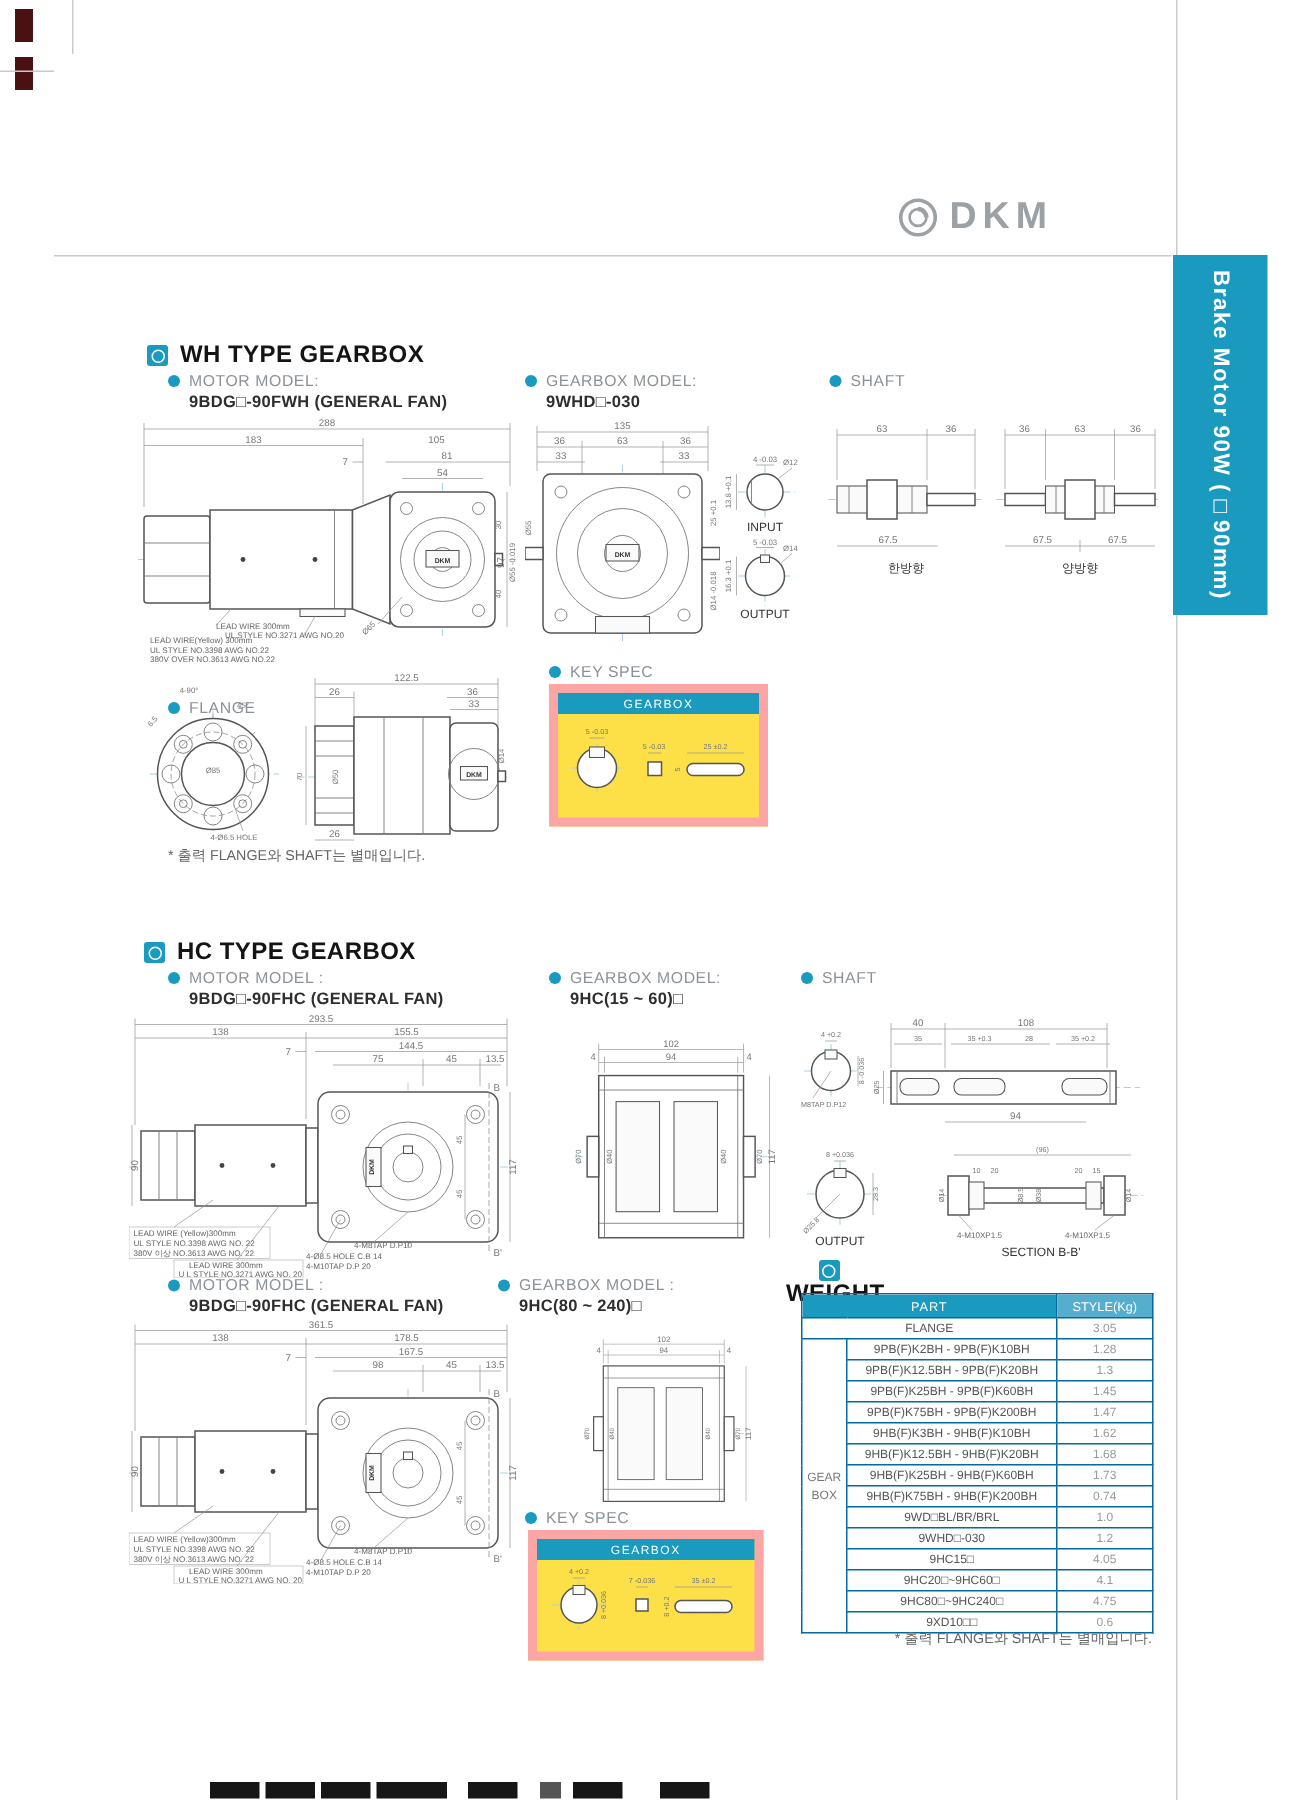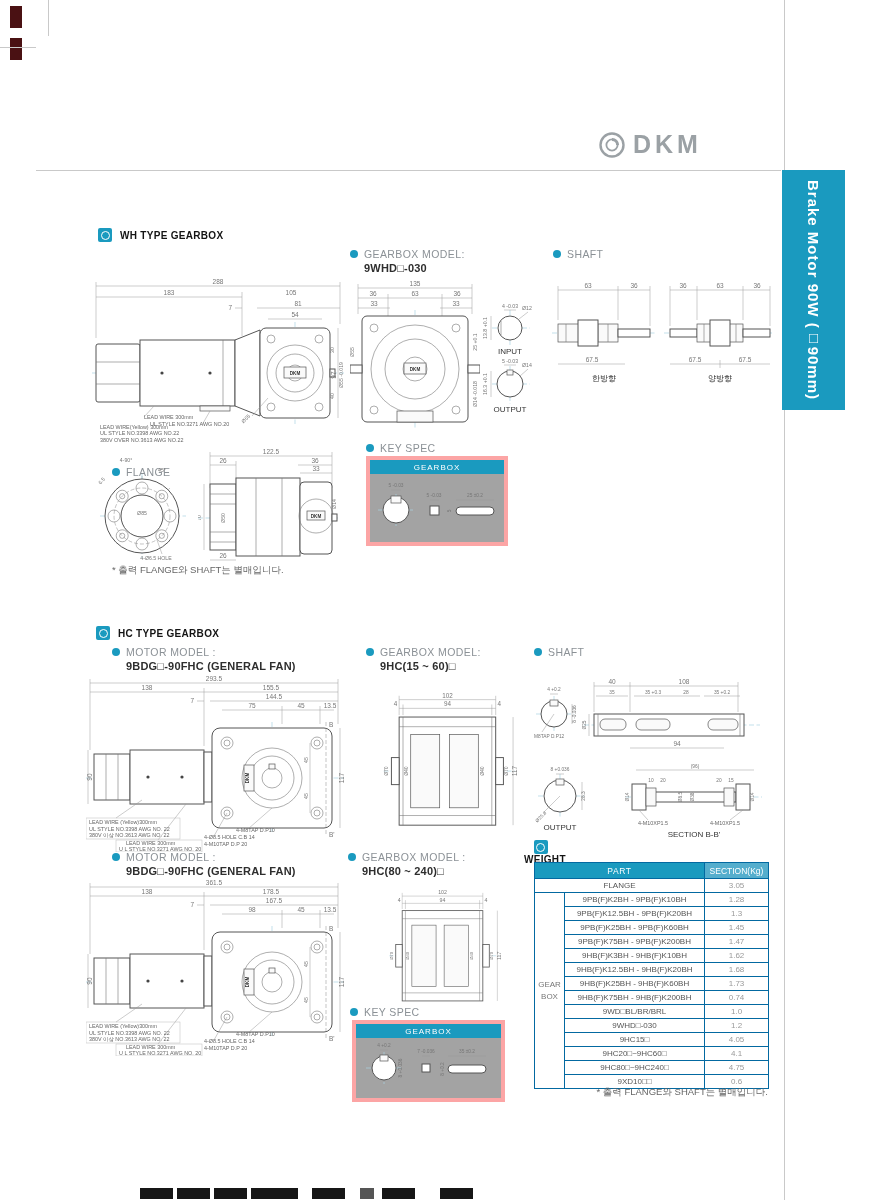--- a/index.html
+++ b/index.html
@@ -20,29 +20,29 @@
   .footer-page{font-size:20px;font-weight:bold;color:var(--accent);margin-left:8px;}
 
   
   .side-tab{background:var(--accent);display:flex;align-items:center;justify-content:center;}
   .side-tab span{writing-mode:vertical-rl;color:#fff;font-size:15px;font-weight:600;letter-spacing:1px;}
 
   
   .sec-header{display:flex;align-items:center;}
   .sq{width:14px;height:14px;background:var(--accent);display:inline-flex;align-items:center;justify-content:center;border-radius:2px;}
   .sq-ring{width:7px;height:7px;border:1.6px solid #fff;border-radius:50%;}
-  .sec-title{font-size:10px;font-weight:bold;color:#141414;margin-left:8px;letter-spacing:0.3px;}
+  .sec-title{font-size:16px;font-weight:bold;color:#141414;margin-left:8px;letter-spacing:0.3px;}
   .mlabel-row{display:flex;align-items:center;}
   .dot{width:8px;height:8px;border-radius:50%;background:var(--accent);margin-right:6px;flex:0 0 auto;}
   .mlabel{font-size:10.5px;color:#8b9196;letter-spacing:0.4px;}
   .mmodel{font-size:11px;font-weight:bold;color:#2e2e2e;margin:2px 0 0 14px;letter-spacing:0.2px;}
   .knote{font-size:9.5px;color:#666;}
 
   
-  .keyspec-box{border:4px solid #fca5a5;background:#a3a3a3;}
+  .keyspec-box{border:6px solid #fca5a5;background:#fde047;}
   .keyspec-head{height:14px;background:var(--accent);color:#fff;font-size:8px;letter-spacing:1px;
                 display:flex;align-items:center;justify-content:center;}
 
   
   table.wt{border-collapse:collapse;width:234px;table-layout:fixed;}
   table.wt td,table.wt th{border:1px solid #0369a1;height:13px;text-align:center;padding:0;
                           font-size:8px;font-weight:normal;overflow:hidden;}
   table.wt .th1{background:var(--accent);color:#fff;font-size:8.5px;letter-spacing:0.6px;height:15px;}
   table.wt .th2{background:var(--accent-light);color:#fff;font-size:8.5px;height:15px;}
   table.wt .part{color:#555;}
@@ -92,20 +92,27 @@
     <span>Brake Motor 90W (□90mm)</span>
   </div>
 
   <div class="abs sec-header" style="left:98px;top:228px;">
     <span class="sq">
         <span class="sq-ring"></span>
       </span>
     <span class="sec-title">WH TYPE GEARBOX</span>
   </div>
 
+  <div class="abs" style="left:112px;top:248px;">
+    <div class="mlabel-row">
+        <span class="dot"></span>
+      <span class="mlabel">MOTOR MODEL:</span>
+      </div>
+    <div class="mmodel">9BDG□-90FWH (GENERAL FAN)</div>
+  </div>
 
   <div class="abs" style="left:350px;top:248px;">
     <div class="mlabel-row">
         <span class="dot"></span>
       <span class="mlabel">GEARBOX MODEL:</span>
       </div>
     <div class="mmodel">9WHD□-030</div>
   </div>
 
   <div class="abs mlabel-row" style="left:553px;top:248px;">
@@ -553,21 +560,21 @@
     <text class="cap" x="162" y="163">SECTION B-B'</text>
   </svg>
 
   <div class="abs" style="left:112px;top:851px;">
     <div class="mlabel-row">
         <span class="dot"></span>
       <span class="mlabel">MOTOR MODEL :</span>
       </div>
     <div class="mmodel">9BDG□-90FHC (GENERAL FAN)</div>
   </div>
-  <div class="abs" style="left:348px;top:851px;">
+  <div class="abs" style="left:332px;top:851px;">
     <div class="mlabel-row">
         <span class="dot"></span>
       <span class="mlabel">GEARBOX MODEL :</span>
       </div>
     <div class="mmodel">9HC(80 ~ 240)□</div>
   </div>
 
   <svg class="abs" style="left:86px;top:880px;" width="260" height="176" viewBox="0 0 260 176">
     <line class="dl" x1="4" y1="7" x2="252" y2="7"></line>
       <line class="dl" x1="4" y1="3" x2="4" y2="74"></line>
@@ -699,21 +706,21 @@
 
   <table class="wt abs" style="left:534px;top:862px;">
     <colgroup>
         <col style="width:30px">
         <col style="width:140px">
         <col style="width:64px">
       </colgroup>
     <tbody>
         <tr>
       <th colspan="2" class="th1">PART</th>
-      <th class="th2">SECTION(Kg)</th>
+      <th class="th2">STYLE(Kg)</th>
     </tr>
     <tr>
       <td colspan="2" class="part">FLANGE</td>
       <td class="kg">3.05</td>
     </tr>
     <tr>
       <td rowspan="14" class="grp">GEAR BOX</td>
       <td class="part">9PB(F)K2BH - 9PB(F)K10BH</td>
       <td class="kg">1.28</td>
     </tr>

